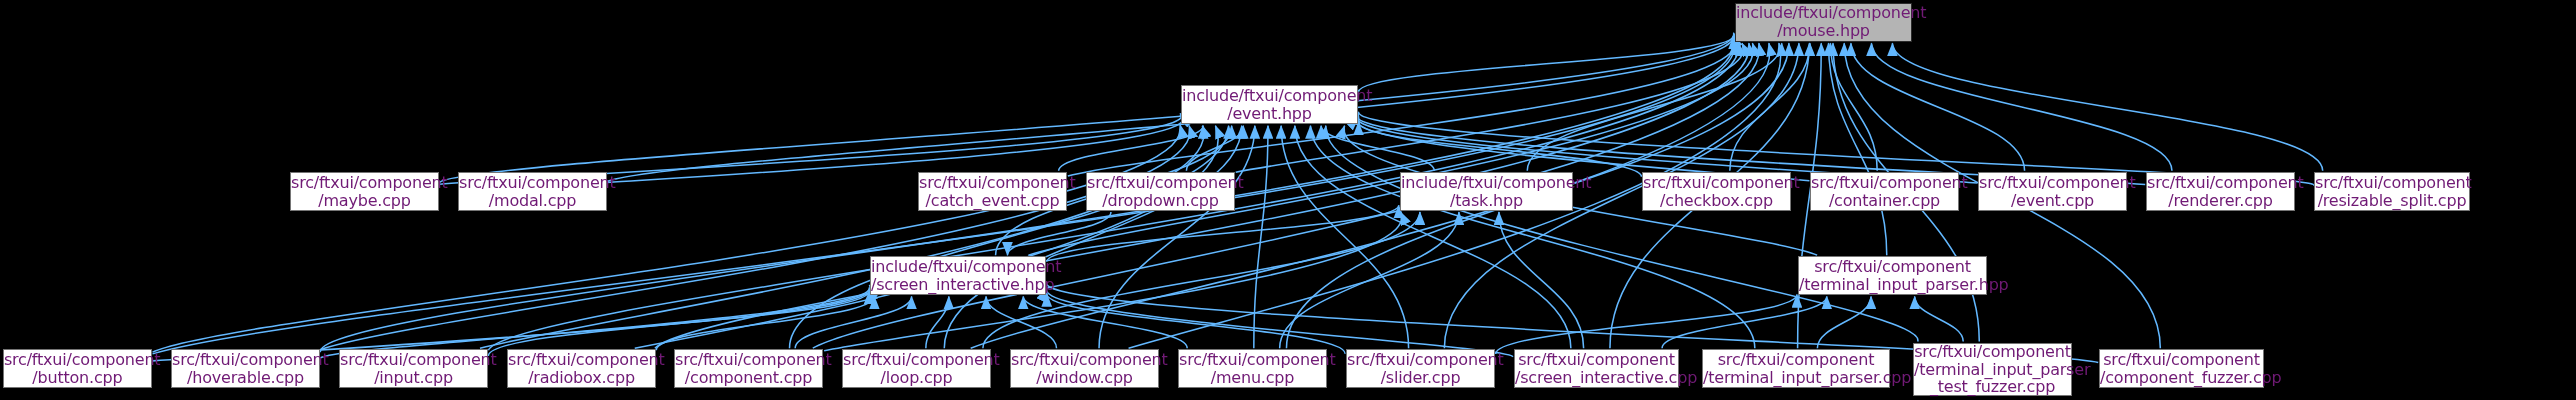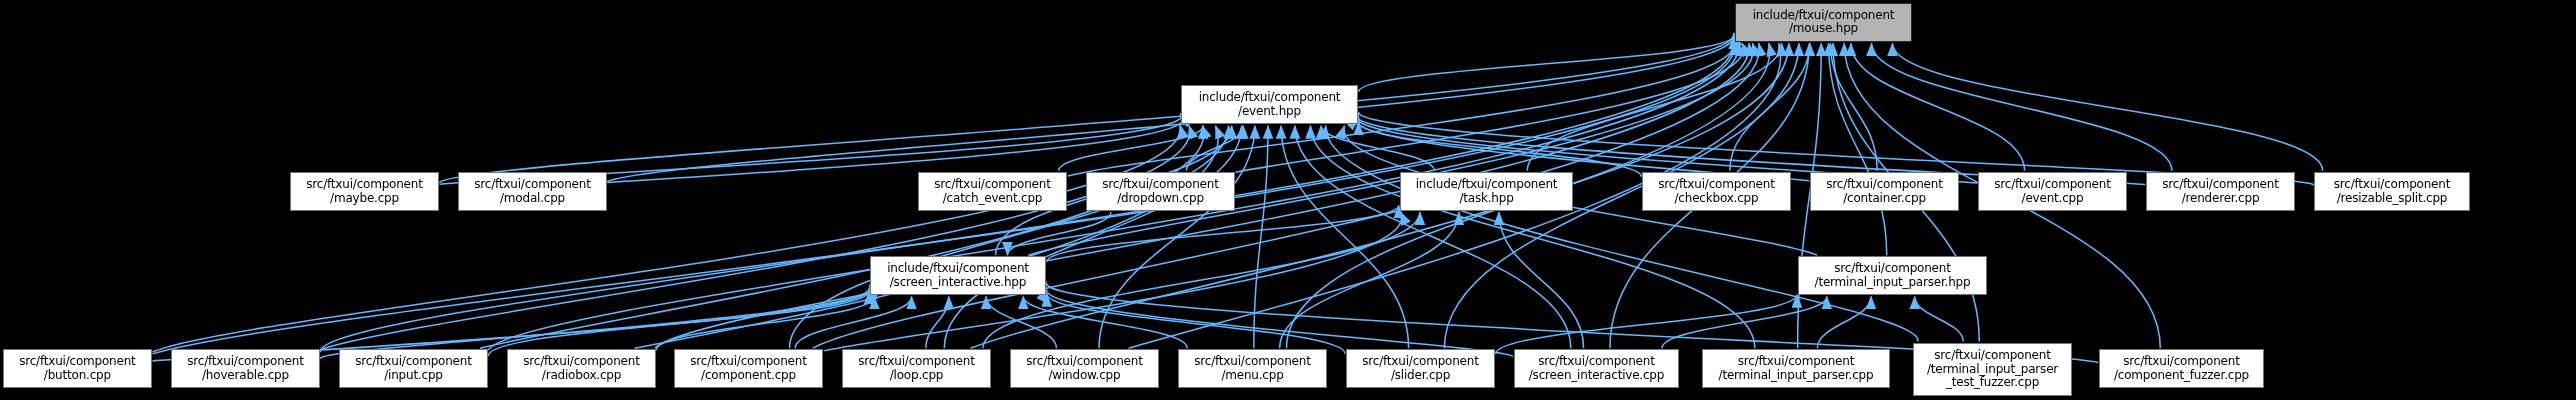--- a/index.html
+++ b/index.html
@@ -1,21 +1,21 @@
 <!DOCTYPE html>
 <html><head>
 <meta charset="utf-8">
 <style>
   html,body{margin:0;padding:0;background:#000;}
   #graph{position:relative;width:2576px;height:400px;background:#000;overflow:hidden;
          font-family:"DejaVu Sans", sans-serif;}
   #edges{position:absolute;left:0;top:0;width:2576px;height:400px;}
   .node{position:absolute;box-sizing:border-box;border:1px solid #757575;
-        background:#fff;color:#000000;display:flex;align-items:center;justify-content:flex-end;
-        text-align:center;line-height:1.12;font-size:12px;letter-spacing:-0.2px;
+        background:#fff;color:#701a75;display:flex;align-items:center;justify-content:flex-end;
+        text-align:center;line-height:1.12;font-size:16px;letter-spacing:-0.2px;
         white-space:pre-line;z-index:5;}
   .node.root{background:#b4b4b4;border-color:#2b2b2b;}
   .node span{display:block;width:100%;}
 </style>
 </head>
 <body>
 
 <div id="graph">
   <svg id="edges" viewBox="0 0 2685 417" preserveAspectRatio="none">
       <defs>

